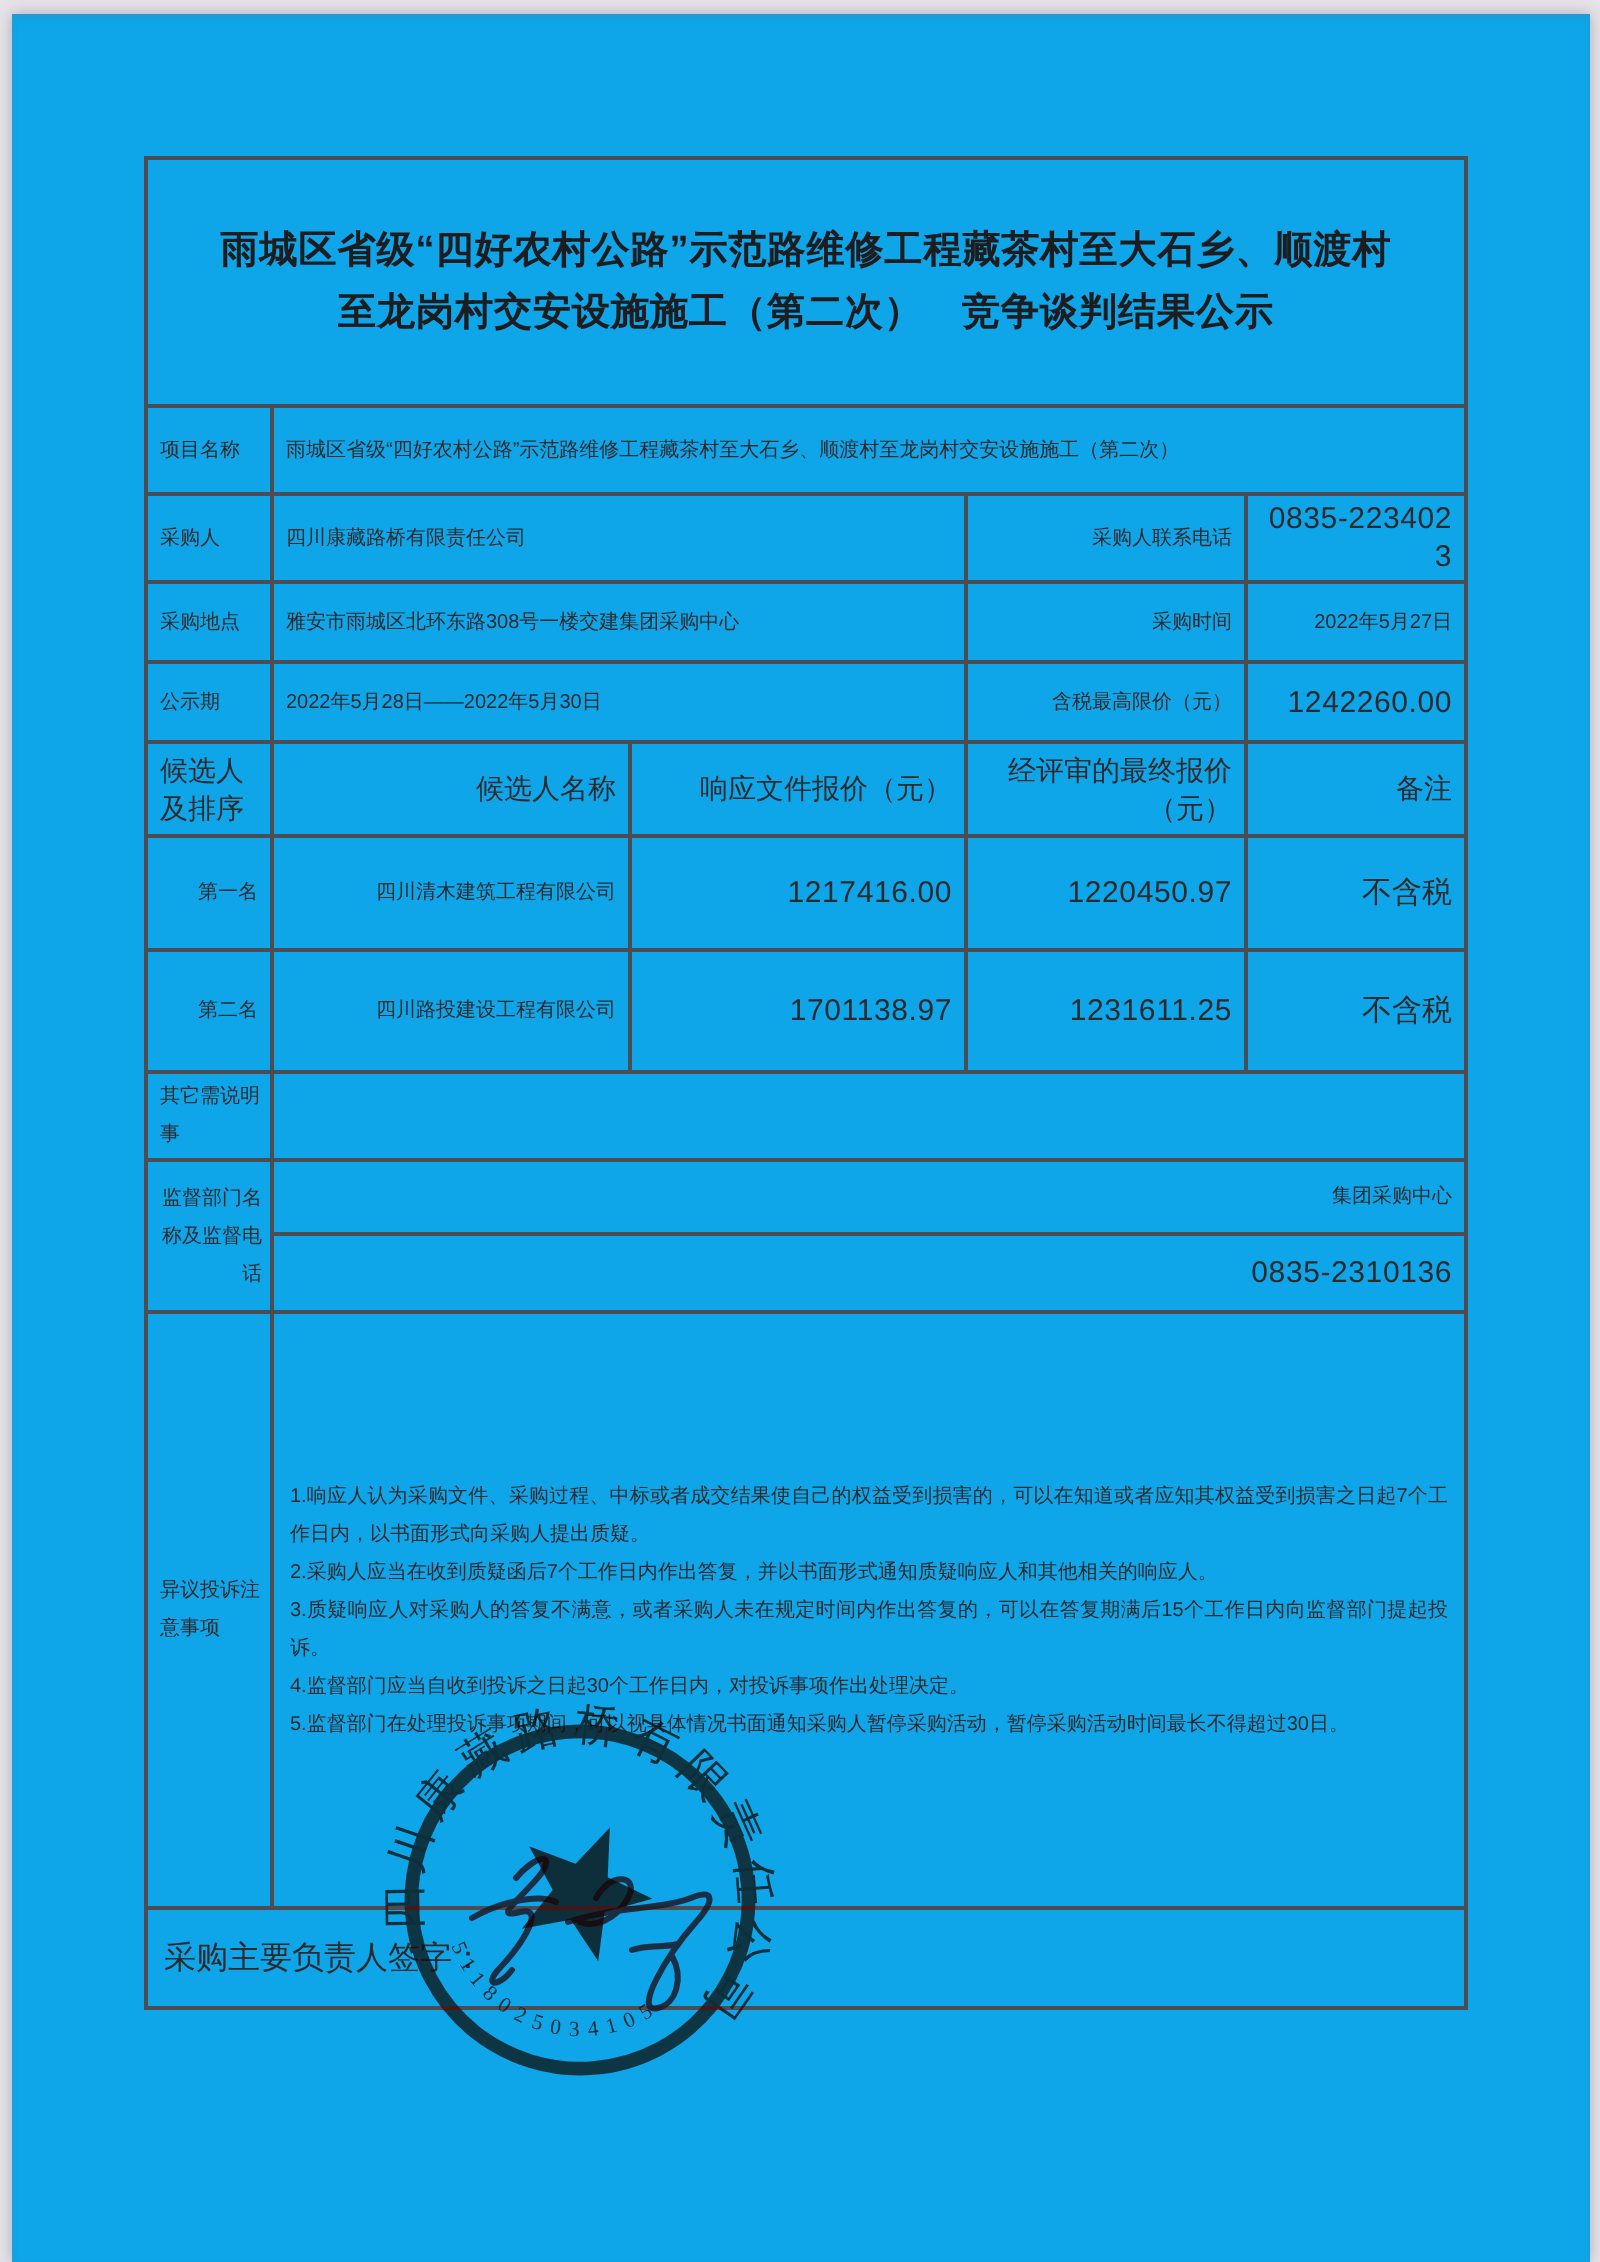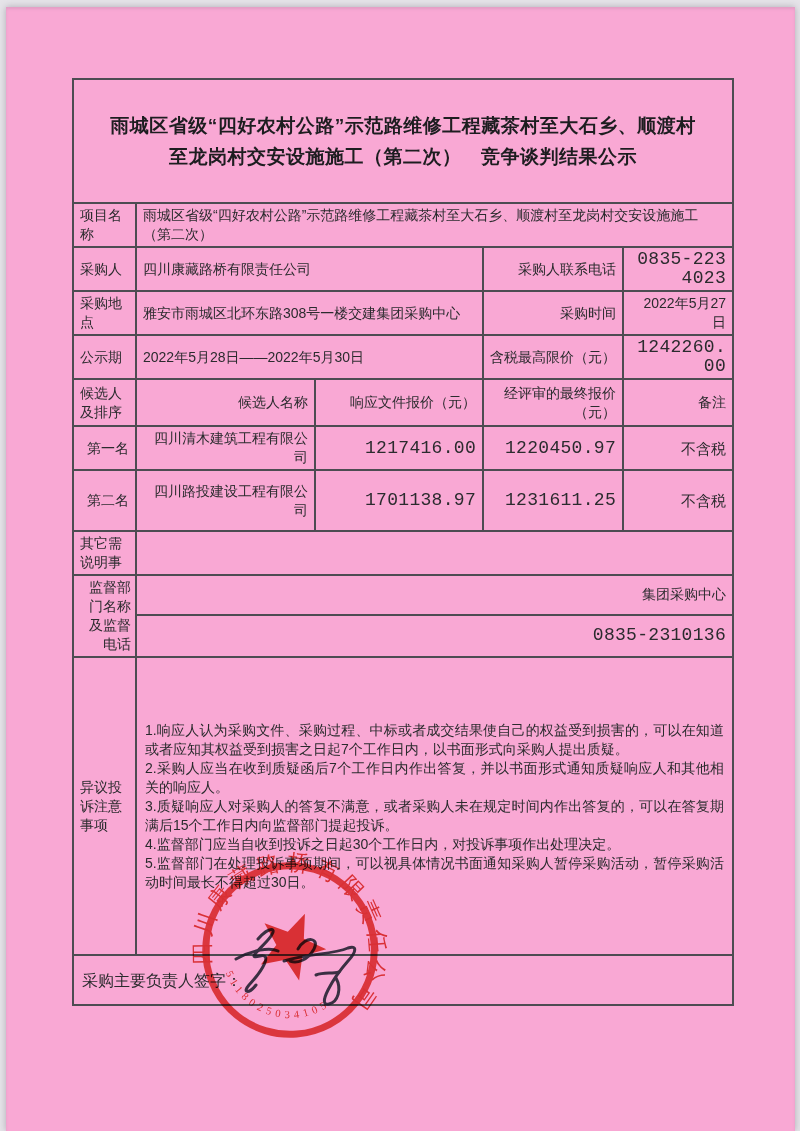--- a/index.html
+++ b/index.html
@@ -4,42 +4,42 @@
 <style>
   html,body{margin:0;padding:0;background:#cfcdd3;}
   .screen{
     position:relative;width:800px;height:1131px;overflow:hidden;
     background:#e6e4e9;
     font-family:"Liberation Sans",sans-serif;
     color:#2b2b2e;
   }
   .paper{
     position:absolute;left:6px;top:7px;width:789px;height:1124px;
-    background:#f9a8d4;
+    background:#0ea5e9;
     box-shadow:0 0 7px rgba(70,60,80,.35), inset 0 2px 3px rgba(120,110,130,.18);
   }
   table.doc{
     position:absolute;left:66px;top:71px;width:660px;
     border-collapse:collapse;table-layout:fixed;
   }
   td{
     border:2px solid #4d4c52;
     padding:2px 6px;
-    font-size:14px;
+    font-size:10px;
     vertical-align:middle;
     line-height:19px;
     word-break:break-all;
   }
   .title-cell{
     text-align:center;font-weight:bold;font-size:19px;line-height:31px;
     letter-spacing:.5px;color:#1d1d20;padding:0 14px;
   }
   .lbl{padding-left:6px;padding-right:4px;}
   .ctr{text-align:right;}
-  .num{font-family:Liberation Mono, monospace;font-size:18px;letter-spacing:.3px;}
+  .num{font-family:Liberation Sans, sans-serif;font-size:15px;letter-spacing:.3px;}
   .notice{padding:8px 8px;text-align:justify;}
   .notice div{margin:0;}
   .signrow{font-size:16px;padding-left:8px;}
   .hdr td{font-size:14px;}
   .stamp{
     position:absolute;left:186px;top:845px;width:196px;height:196px;
     mix-blend-mode:multiply;opacity:.93;pointer-events:none;
   }
   .signature{
     position:absolute;left:212px;top:908px;width:160px;height:110px;
@@ -96,21 +96,21 @@
       </tr>
 
       <tr style="height:47px" class="hdr">
         <td class="lbl">候选人及排序</td>
         <td class="ctr">候选人名称</td>
         <td class="ctr">响应文件报价（元）</td>
         <td class="ctr">经评审的最终报价（元）</td>
         <td class="ctr">备注</td>
       </tr>
 
-      <tr style="height:42px">
+      <tr style="height:57px">
         <td class="ctr">第一名</td>
         <td class="ctr">四川清木建筑工程有限公司</td>
         <td class="ctr num">1217416.00</td>
         <td class="ctr num">1220450.97</td>
         <td class="ctr" style="font-size:15px">不含税</td>
       </tr>
 
       <tr style="height:61px">
         <td class="ctr">第二名</td>
         <td class="ctr">四川路投建设工程有限公司</td>

